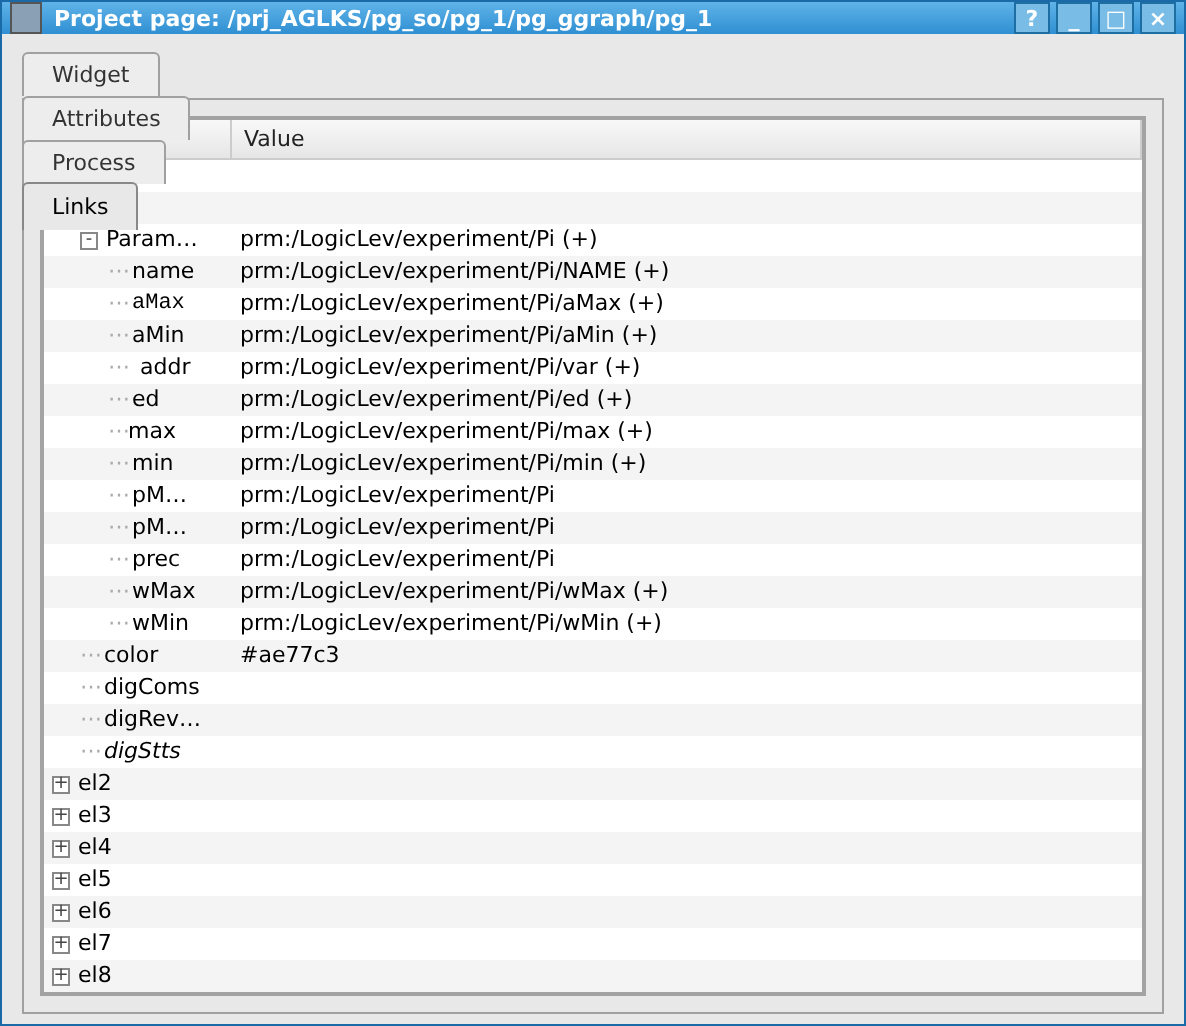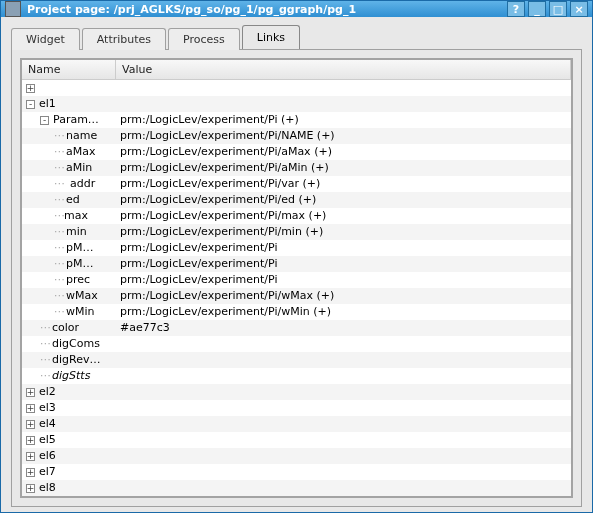--- a/index.html
+++ b/index.html
@@ -3,21 +3,21 @@
 <meta charset="utf-8">
 <style>
 * { box-sizing: border-box; margin: 0; padding: 0; font-family: "DejaVu Sans", Verdana, sans-serif; font-size: 11px; }
 body { background: #e8e8e8; }
 .window { width: 593px; height: 513px; border: 1px solid #1a6aa8; background: #e8e8e8; display: flex; flex-direction: column; }
 .titlebar { height: 24px; background: linear-gradient(to bottom, #5fb3e8, #2f8fd2); display: flex; align-items: center; padding: 0 4px; color: #fff; font-weight: bold; }
 .titlebar .app-icon { width: 16px; height: 16px; background: #8aa0b4; border: 1px solid #555; margin-right: 6px; }
 .titlebar .title { flex: 1; overflow: hidden; white-space: nowrap; }
 .titlebar .wbtn { width: 18px; height: 16px; margin-left: 3px; background: #79bde6; border: 1px solid #1f6ea3; display: flex; align-items: center; justify-content: center; color: #fff; font-weight: bold; }
 .content { flex: 1; padding: 8px 10px 10px 10px; display: flex; flex-direction: column; }
-.tabs { display: flex; align-items: flex-end; height: 24px; }
+.tabs { display: flex; align-items: flex-start; height: 24px; flex-direction: column; }
 .tab { padding: 4px 14px; border: 1px solid #a0a0a0; border-bottom: none; background: #ededed; color: #333; margin-right: 2px; border-top-left-radius: 3px; border-top-right-radius: 3px; position: relative; top: 1px; }
 .tab.active { background: #e8e8e8; border-color: #888; color: #000; z-index: 2; top: 0; padding-top: 5px; padding-bottom: 5px; }
 .tab-panel { border: 1px solid #a0a0a0; flex: 1; background: #e8e8e8; padding: 8px; display: flex; flex-direction: column; }
 .tree-frame { flex: 1; border: 2px solid #a3a3a3; background: #fff; display: flex; flex-direction: column; overflow: hidden; }
 .tree-header { display: flex; background: linear-gradient(#f8f8f8,#e6e6e6); border-bottom: 1px solid #ccc; }
 .tree-header .col { padding: 3px 6px; border-right: 1px solid #ccc; color: #222; }
 .col-name { width: 94px; }
 .col-value { flex: 1; }
 .tree-body { flex: 1; overflow: auto; }
 .row { display: flex; align-items: center; height: 16px; line-height: 16px; }
@@ -85,21 +85,21 @@
                 <span class="indent" style="width: 28px;"></span>
                 <span class="dots">⋯</span>
                 <span style="margin-left: 2px;">name</span>
               </div>
               <div class="valuecell">prm:/LogicLev/experiment/Pi/NAME (+)</div>
             </div>
             <div class="row">
               <div class="namecell">
                 <span class="indent" style="width: 28px;"></span>
                 <span class="dots">⋯</span>
-                <span style="margin-left: 2px;">aMax</span>
+                <span style="margin-left: 2px; font-family: Liberation Mono, monospace;">aMax</span>
               </div>
               <div class="valuecell">prm:/LogicLev/experiment/Pi/aMax (+)</div>
             </div>
             <div class="row alt">
               <div class="namecell">
                 <span class="indent" style="width: 28px;"></span>
                 <span class="dots">⋯</span>
                 <span style="margin-left: 2px;">aMin</span>
               </div>
               <div class="valuecell">prm:/LogicLev/experiment/Pi/aMin (+)</div>

